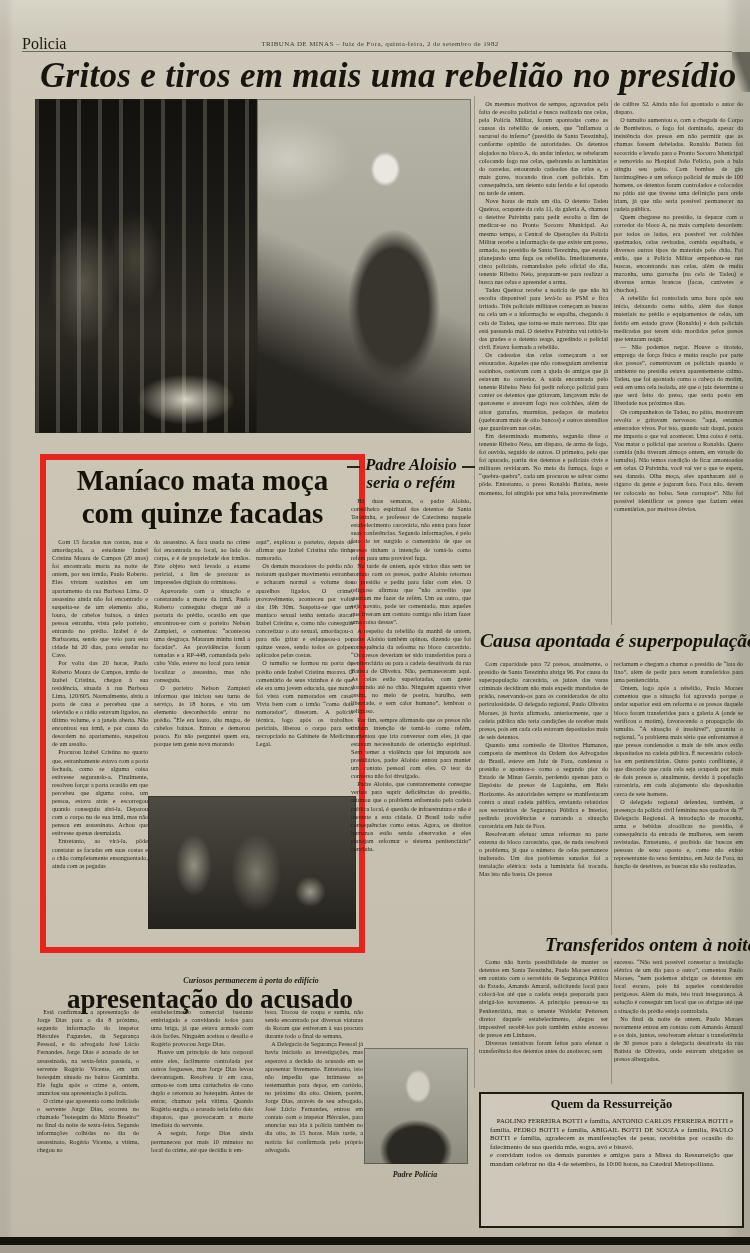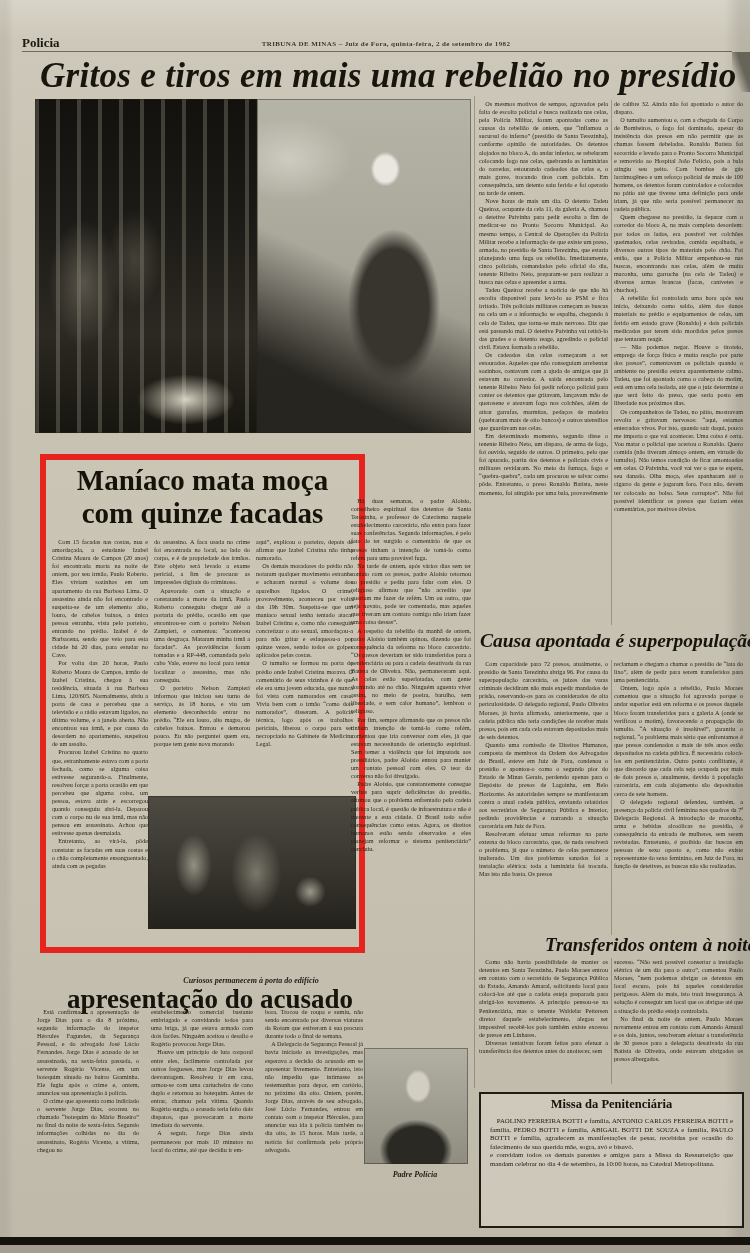--- a/index.html
+++ b/index.html
@@ -22,21 +22,21 @@
   .h-sec{font-style:italic;font-weight:bold;font-size:19.5px;text-align:center;color:#17140d;white-space:nowrap;}
   .h-crime{font-weight:bold;font-size:27px;line-height:32px;text-align:center;color:#17140d;}
   .vrule{width:1px;background:rgba(70,64,52,.35);}
   .photo{box-shadow:inset 0 0 0 1px rgba(40,36,28,.45);}
   .redbox{border:6px solid #e6231d;box-sizing:border-box;background:rgba(215,210,196,.18);}
   .obit{border:2px solid #1f1c14;box-sizing:border-box;background:rgba(222,218,206,.45);}
   .obit-name{font-weight:bold;font-size:14px;letter-spacing:.6px;text-align:center;margin-top:7px;color:#15120b;}
   .obit-sub{font-weight:bold;font-size:12.5px;text-align:center;margin-top:3px;color:#15120b;}
   .obit-body{font-size:6.8px;line-height:8.6px;text-align:justify;white-space:pre-line;padding:5px 9px 0 9px;color:#24200f;}
   .masthead{font-size:7px;letter-spacing:.4px;color:#3e3a2f;text-align:center;}
-  .seclabel{font-weight:bold;font-size:13px;color:#1c1910;}
+  .seclabel{font-weight:normal;font-size:16px;color:#1c1910;}
   .hrule{height:1px;background:rgba(60,55,44,.65);}
   .blackbar{background:#16130d;}
   
   .ph-left{background:
     radial-gradient(70px 36px at 68% 90%, rgba(232,227,210,.9), rgba(232,227,210,0) 70%),
     radial-gradient(50px 90px at 22% 55%, rgba(150,144,128,.45), rgba(0,0,0,0) 70%),
     radial-gradient(40px 70px at 45% 48%, rgba(120,115,100,.4), rgba(0,0,0,0) 70%),
     repeating-linear-gradient(90deg, rgba(180,175,158,.28) 0 4px, rgba(0,0,0,0) 4px 21px),
     linear-gradient(180deg,#12110e 0,#1c1a16 35%,#2c2923 70%,#17150f 100%);}
   .ph-right{background:
@@ -55,21 +55,21 @@
     radial-gradient(48px 40px at 50% 88%, #2b2923 0 58%, rgba(43,41,35,0) 76%),
     linear-gradient(180deg,#b2afa3 0,#8f8c80 100%);}
   .corner-artifact{background:linear-gradient(250deg,#67645a 40%,rgba(103,100,90,0) 75%);}
 </style>
 </head>
 <body>
 
 <div class="page">
 
   <div class="abs seclabel" style="left:22px;top:35px;">Policia</div>
-  <div class="abs masthead" style="left:126px;top:40px;width:520px;font-weight:bold;">TRIBUNA DE MINAS – Juiz de Fora, quinta-feira, 2 de setembro de 1982</div>
+  <div class="abs masthead" style="left:120px;top:40px;width:520px;">TRIBUNA DE MINAS – Juiz de Fora, quinta-feira, 2 de setembro de 1982</div>
   <div class="abs hrule" style="left:22px;top:51px;width:710px;"></div>
   <div class="abs corner-artifact" style="right:0;top:52px;width:18px;height:40px;"></div>
 
   <div class="abs h-main" style="left:40px;top:56px;width:705px;">Gritos e tiros em mais uma rebelião no presídio</div>
 
   <div class="abs photo ph-left" style="left:35px;top:99px;width:222px;height:334px;"></div>
   <div class="abs photo ph-right" style="left:257px;top:99px;width:214px;height:334px;"></div>
 
   <div class="abs vrule" style="left:474px;top:96px;height:992px;"></div>
   <div class="abs vrule" style="left:611px;top:100px;height:525px;"></div>
@@ -98,20 +98,24 @@
     <div class="abs smalltext" style="left:108px;top:78px;width:96px;height:250px;">do assassino. A faca usada no crime foi encontrada no local, ao lado do corpo, e é de propriedade dos irmãos. Este objeto será levado a exame pericial, a fim de procurar as impressões digitais do criminoso.
  Apavorado com a situação e constatando a morte da irmã, Paulo Roberto conseguiu chegar até a portaria do prédio, ocasião em que encontrou-se com o porteiro Nelson Zampieri, e comentou: “aconteceu uma desgraça. Mataram minha irmã a facadas”. As providências foram tomadas e a RP-448, comandada pelo cabo Vale, esteve no local para tentar localizar o assassino, mas não conseguiu.
  O porteiro Nelson Zampieri informou que iniciou seu turno de serviço, às 18 horas, e viu um elemento desconhecido entrar no prédio. “Ele era louro, alto magro, de cabelos baixos. Entrou e demorou pouco. Eu não perguntei quem era, porque tem gente nova morando</div>
     <div class="abs smalltext" style="left:210px;top:78px;width:97px;height:248px;">aqui”, explicou o porteiro, depois de afirmar que Izabel Cristina não tinha namorado.
  Os demais moradores do prédio não notaram qualquer movimento estranho e acharam normal o volume dos aparelhos ligados. O crime, provavelmente, aconteceu por volta das 19h 30m. Suspeita-se que um maníaco sexual tenha tentado atacar Izabel Cristina e, como não conseguiu concretizar o ato sexual, amordaçou-a para não gritar e esfaqueou-a por quinze vezes, sendo todos os golpes aplicados pelas costas.
  O tumulto se formou na porta do prédio onde Izabel Cristina morava. O comentário de seus vizinhos é de que ele era uma jovem educada, que nunca foi vista com namorados em casa. Vivia bem com o irmão “como dois namorados”, disseram. A polícia técnica, logo após os trabalhos periciais, liberou o corpo para ser necropciado no Gabinete de Medicina Legal.</div>
     <div class="abs photo ph-crowd" style="left:102px;top:336px;width:208px;height:133px;"></div>
     <div class="abs cap" style="left:96px;top:472px;width:218px;text-align:center;margin-top:44px;">Curiosos permanecem à porta do edifício</div>
   </section>
 
+  <div class="abs h-mid" style="left:350px;top:456px;width:122px;">
+    <span class="l1">Padre Aloisio</span><br>
+    <span>seria o refém</span>
+  </div>
   <div class="abs smalltext" style="left:351px;top:497px;width:120px;height:548px;"> Há duas semanas, o padre Aloísio, conselheiro espiritual dos detentos de Santa Terezinha, e professor de Catecismo naquele estabelecimento carcerário, não entra para fazer suas conferências. Segundo informações, é pelo fato de ter surgido o comentário de que os presos tinham a intenção de tomá-lo como refém para uma provável fuga.
  Na tarde de ontem, após vários dias sem ter contato com os presos, padre Aloísio retornou ao presídio e pediu para falar com eles. O religioso afirmou que “não acredito que queriam me fazer de refém. Um ou outro, que seja novato, pode ter comentado, mas aqueles que tiveram um contato comigo não iriam fazer uma coisa dessas”.
  A respeito da rebelião da manhã de ontem, padre Aloísio também opinou, dizendo que foi consequência da reforma no bloco carcerário. “Os presos deveriam ter sido transferidos para a penitenciária ou para a cadeia desativada da rua Batista de Oliveira. Não, permaneceram aqui. As celas estão superlotadas, com gente dormindo até no chão. Ninguém aguenta viver assim, no meio de poeira, barulho, sem liberdade, e sem calor humano”, lembrou o religioso.
  Por fim, sempre afirmando que os presos não tinham intenção de tomá-lo como refém, comentou que iria conversar com eles, já que estavam necessitando de orientação espiritual. Sem temer a violência que foi imputada aos presidiários, padre Aloísio entrou para manter um contato pessoal com eles. O teor da conversa não foi divulgado.
  Padre Aloísio, que constantemente consegue verbas para suprir deficiências do presídio, afirmou que o problema enfrentado pela cadeia pública local, é questão de infraestrutura e não é inerente a esta cidade. O Brasil todo sofre consequências como estas. Agora, os direitos humanos estão sendo observados e eles planejam reformar o sistema penitenciário” concluiu.</div>
   <div class="abs photo ph-padre" style="left:364px;top:1048px;width:104px;height:116px;"></div>
   <div class="abs cap" style="left:352px;top:1170px;width:126px;text-align:center;">Padre Polícia</div>
 
   <div class="abs h-sec" style="left:480px;top:630px;width:263px;">Causa apontada é superpopulação</div>
   <div class="abs smalltext" style="left:479px;top:660px;width:129px;height:277px;"> Com capacidade para 72 presos, atualmente, o presídio de Santa Terezinha abriga 96. Por causa da superpopulação carcerária, os juízes das varas criminais decidiram não mais expedir mandados de prisão, reservando-os para os considerados de alta periculosidade. O delegado regional, Paulo Oliveira Moraes, já havia afirmado, anteriormente, que a cadeia pública não teria condições de receber mais presos, pois em cada cela estavam depositados mais de seis detentos.
@@ -121,21 +125,21 @@
  Ontem, logo após a rebelião, Paulo Moraes comentou que a situação foi agravada porque o andar superior está em reforma e os presos daquele bloco foram transferidos para a galeria A (onde se verificou o motim), favorecendo a propagação do tumulto. “A situação é insolúvel”, garantiu o regional, “o problema mais sério que enfrentamos é que presos condenados a mais de três anos estão depositados na cadeia pública. É necessário colocá-los em penitenciárias. Outro ponto conflitante, é que discordo que cada cela seja ocupada por mais de dois presos e, atualmente, devido à população carcerária, em cada alojamento são depositados cerca de sete homens.
  O delegado regional defendeu, também, a presença da polícia civil feminina nos quadros da 7ª Delegacia Regional. A introdução de maconha, arma e bebidas alcoólicas no presídio, é consequência da entrada de mulheres, sem serem revistadas. Entretanto, é proibido dar buscas em pessoas de sexo oposto e, como não existe representante do sexo feminino, em Juiz de Fora, na função de detetives, as buscas não são realizadas.</div>
 
   <div class="abs h-sec" style="left:545px;top:934px;width:200px;font-size:19px;">Transferidos ontem à noite</div>
   <div class="abs smalltext" style="left:479px;top:958px;width:129px;height:128px;"> Como não havia possibilidade de manter os detentos em Santa Terezinha, Paulo Moraes entrou em contato com o secretário de Segurança Pública do Estado, Amando Amaral, solicitando local para colocá-los até que a cadeia esteja preparada para abrigá-los novamente. A princípio pensou-se na Penitenciária, mas o tenente Waldelar Pettersen diretor daquele estabelecimento, alegou ser impossível recebê-los pois também existe excesso de presos em Linhares.
  Diversas tentativas foram feitas para efetuar a transferência dos detentos antes do anoitecer, sem</div>
   <div class="abs smalltext" style="left:614px;top:958px;width:129px;height:128px;">sucesso. “Não será possível consertar a instalação elétrica de um dia para o outro”, comentou Paulo Moraes, “nem podemos abrigar os detentos em local escuro, pois há aqueles considerados perigosos. Além do mais, isto trará insegurança. A solução é conseguir um local que os abrigue até que a situação do prédio esteja controlada.
  No final da noite de ontem, Paulo Moraes novamente entrou em contato com Amando Amaral e os dois, juntos, resolveram efetuar a transferência de 30 presos para a delegacia desativada da rua Batista de Oliveira, onde estavam abrigados os presos albergados.</div>
 
   <section class="abs obit" style="left:479px;top:1092px;width:265px;height:136px;">
-    <div class="obit-sub">Missa da Penitenciária</div>
+    <div class="obit-sub">Quem da Ressurreição</div>
     <div class="obit-body"> PAOLINO FERREIRA BOTTI e família, ANTONIO CARLOS FERREIRA BOTTI e família, PEDRO BOTTI e família, ABIGAIL BOTTI DE SOUZA e família, PAULO BOTTI e família, agradecem as manifestações de pesar, recebidas por ocasião do falecimento de sua querida mãe, sogra, avó e bisavó.
 e convidam todos os demais parentes e amigos para a Missa da Ressurreição que mandam celebrar no dia 4 de setembro, às 10:00 horas, na Catedral Metropolitana.</div>
   </section>
 
   <div class="abs h-crime" style="left:30px;top:951px;width:360px;">
     <br>
     <span>apresentação do acusado</span>
   </div>
   <div class="abs smalltext" style="left:37px;top:1008px;width:102px;height:174px;"> Está confirmada a apresentação de Jorge Dias para o dia 8 próximo, segundo informação do inspetor Hércules Fagundes, da Segurança Pessoal, e do advogado José Lúcio Fernandes. Jorge Dias é acusado de ter assassinado, na sexta-feira passada, o servente Rogério Vicente, em um botequim situado no bairro Graminha. Ele fugiu após o crime e, ontem, anunciou sua apresentação à polícia.
  O crime que apresenta como indiciado o servente Jorge Dias, ocorreu no chamado “botequim do Mário Broeiro” no final da noite de sexta-feira. Segundo informações colhidas no dia do assassinato, Rogério Vicente, a vítima, chegou no</div>

